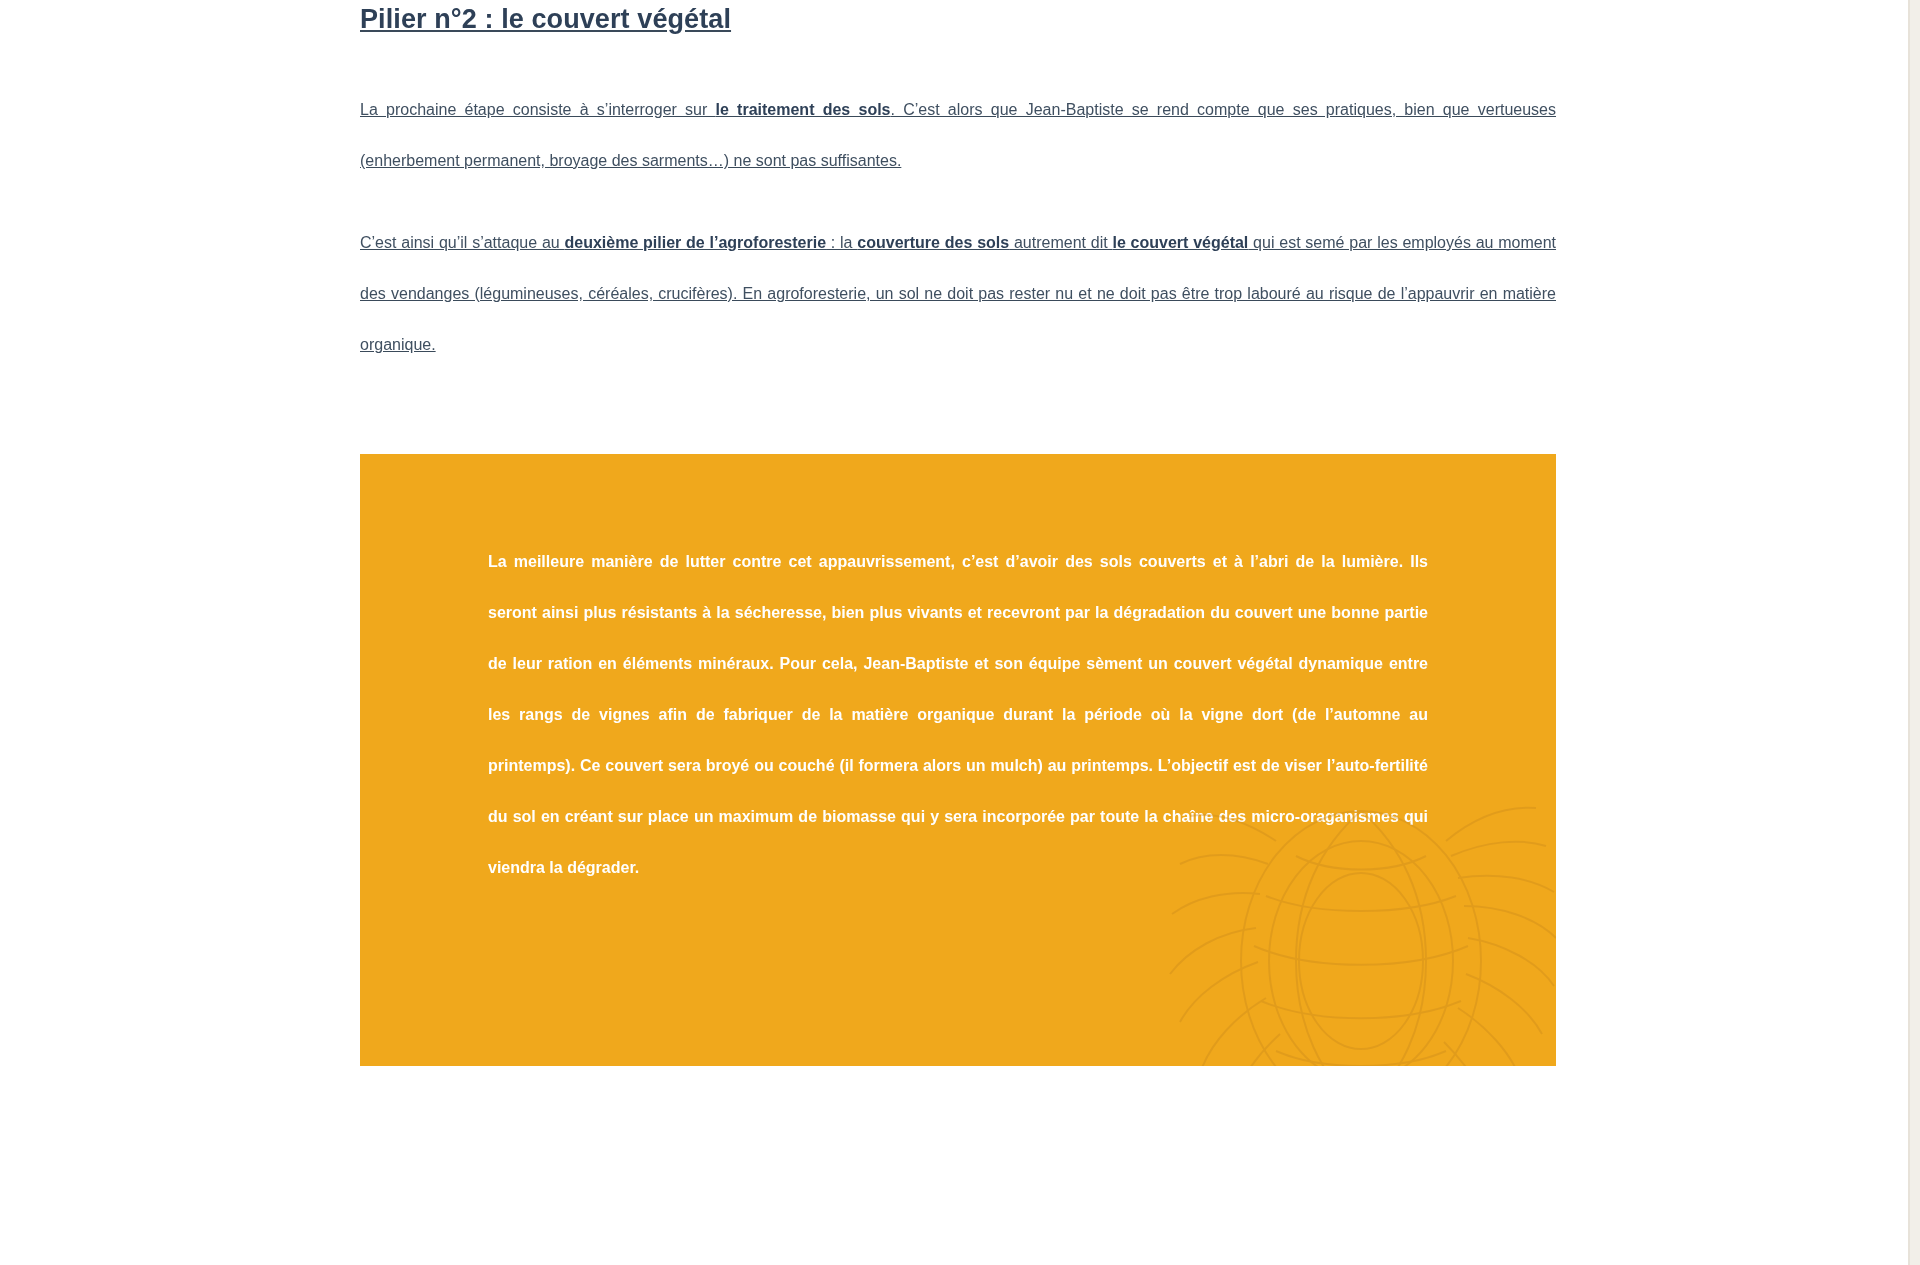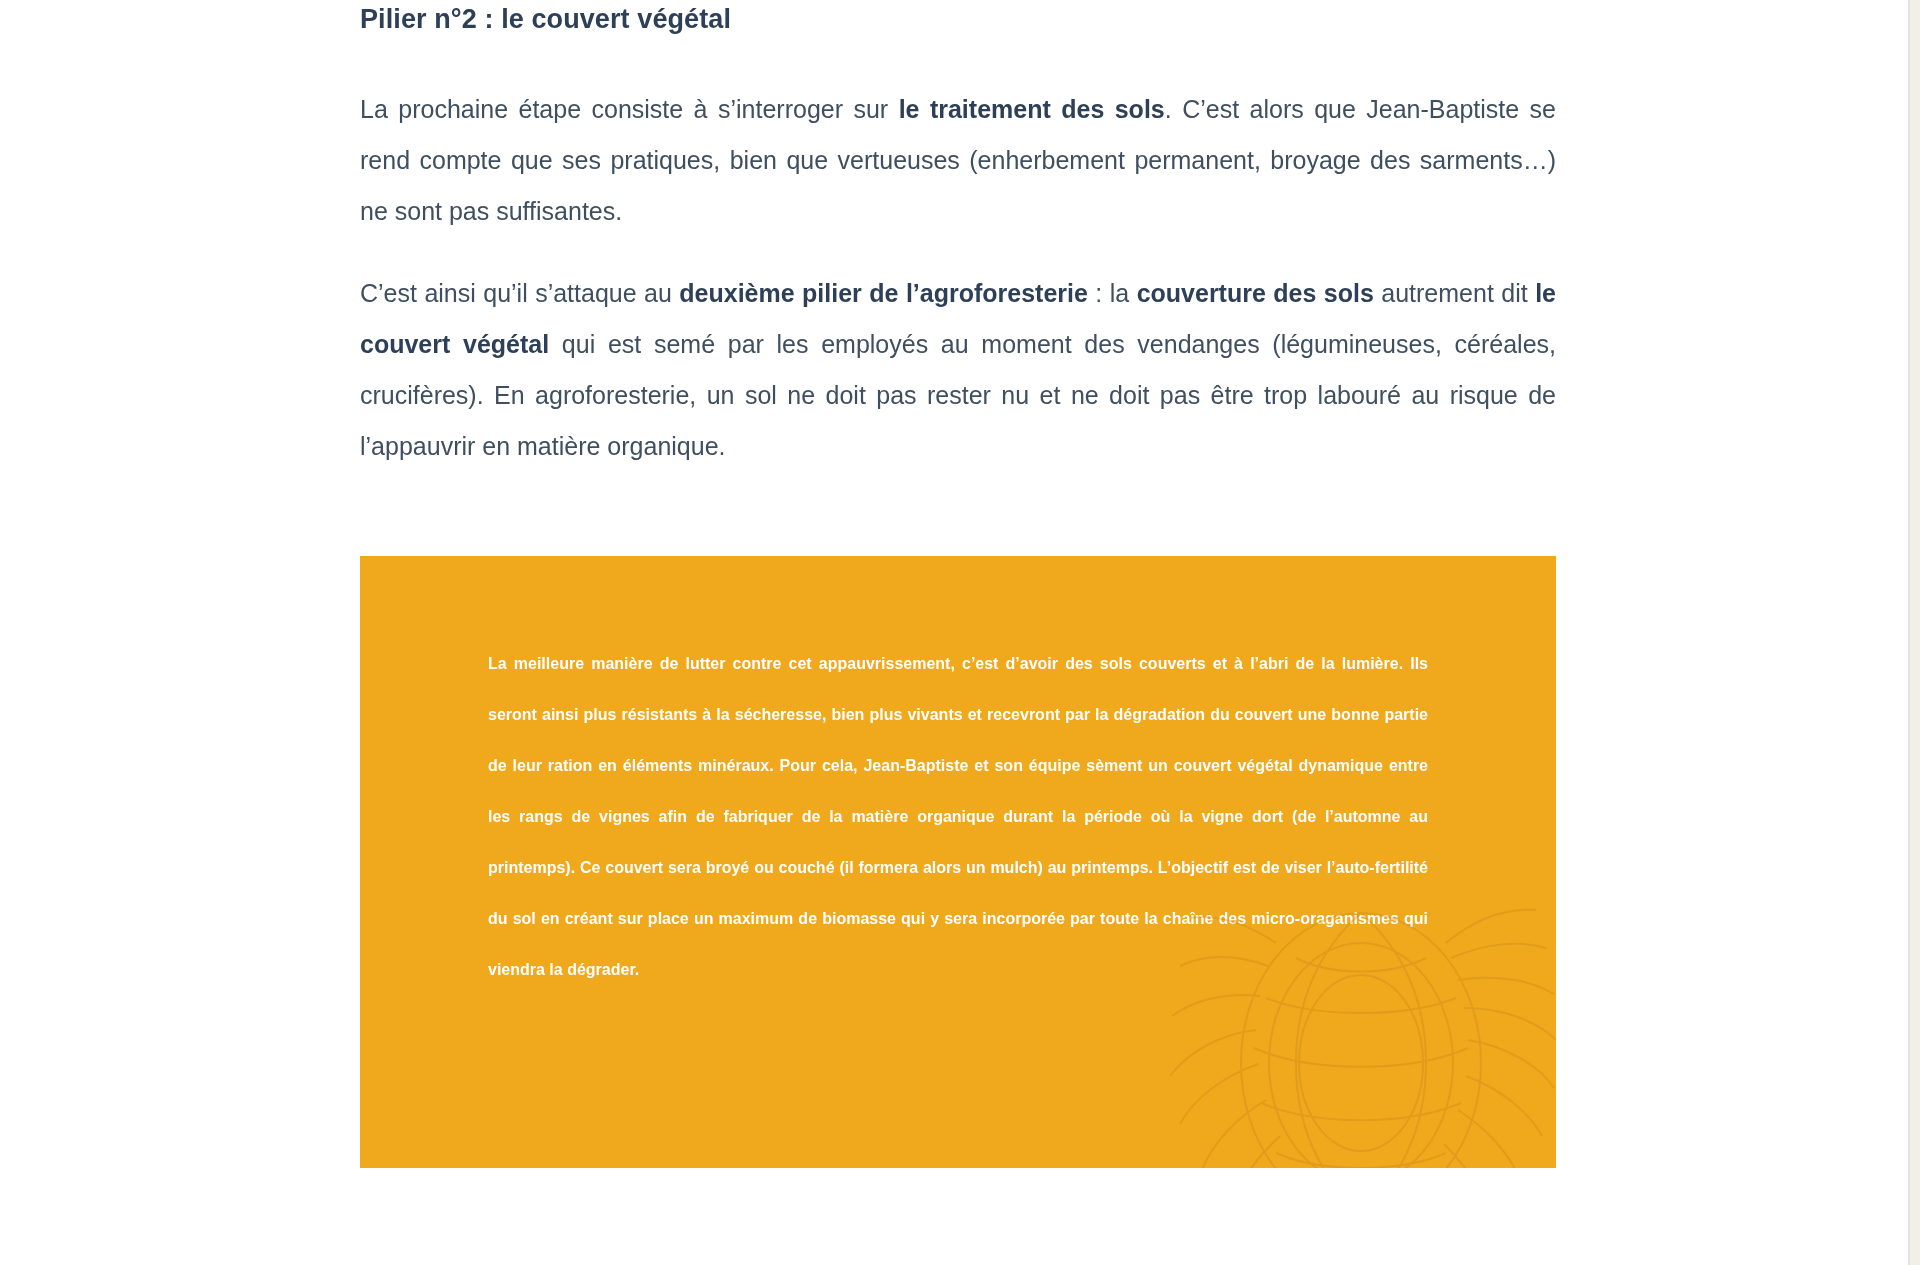--- a/index.html
+++ b/index.html
@@ -35,32 +35,33 @@
     right: 10px;
     width: 2px;
     height: 1265px;
     background: #e7e2d9;
   }
   .content {
     position: absolute;
     left: 360px;
     top: 0;
     width: 1196px;
+    text-decoration: underline;
   }
   h2.section-title {
     font-size: 27px;
     line-height: 34px;
     font-weight: bold;
     color: #2e4057;
     margin: 0;
     padding-top: 2px;
     letter-spacing: 0.1px;
   }
   p.body-text {
-    font-size: 25px;
+    font-size: 16px;
     line-height: 51px;
     color: #3f4f60;
     text-align: justify;
     margin: 0;
     font-weight: normal;
   }
   p.first-para { margin-top: 48px; }
   p.second-para { margin-top: 31px; }
   .body-text b {
     font-weight: bold;

